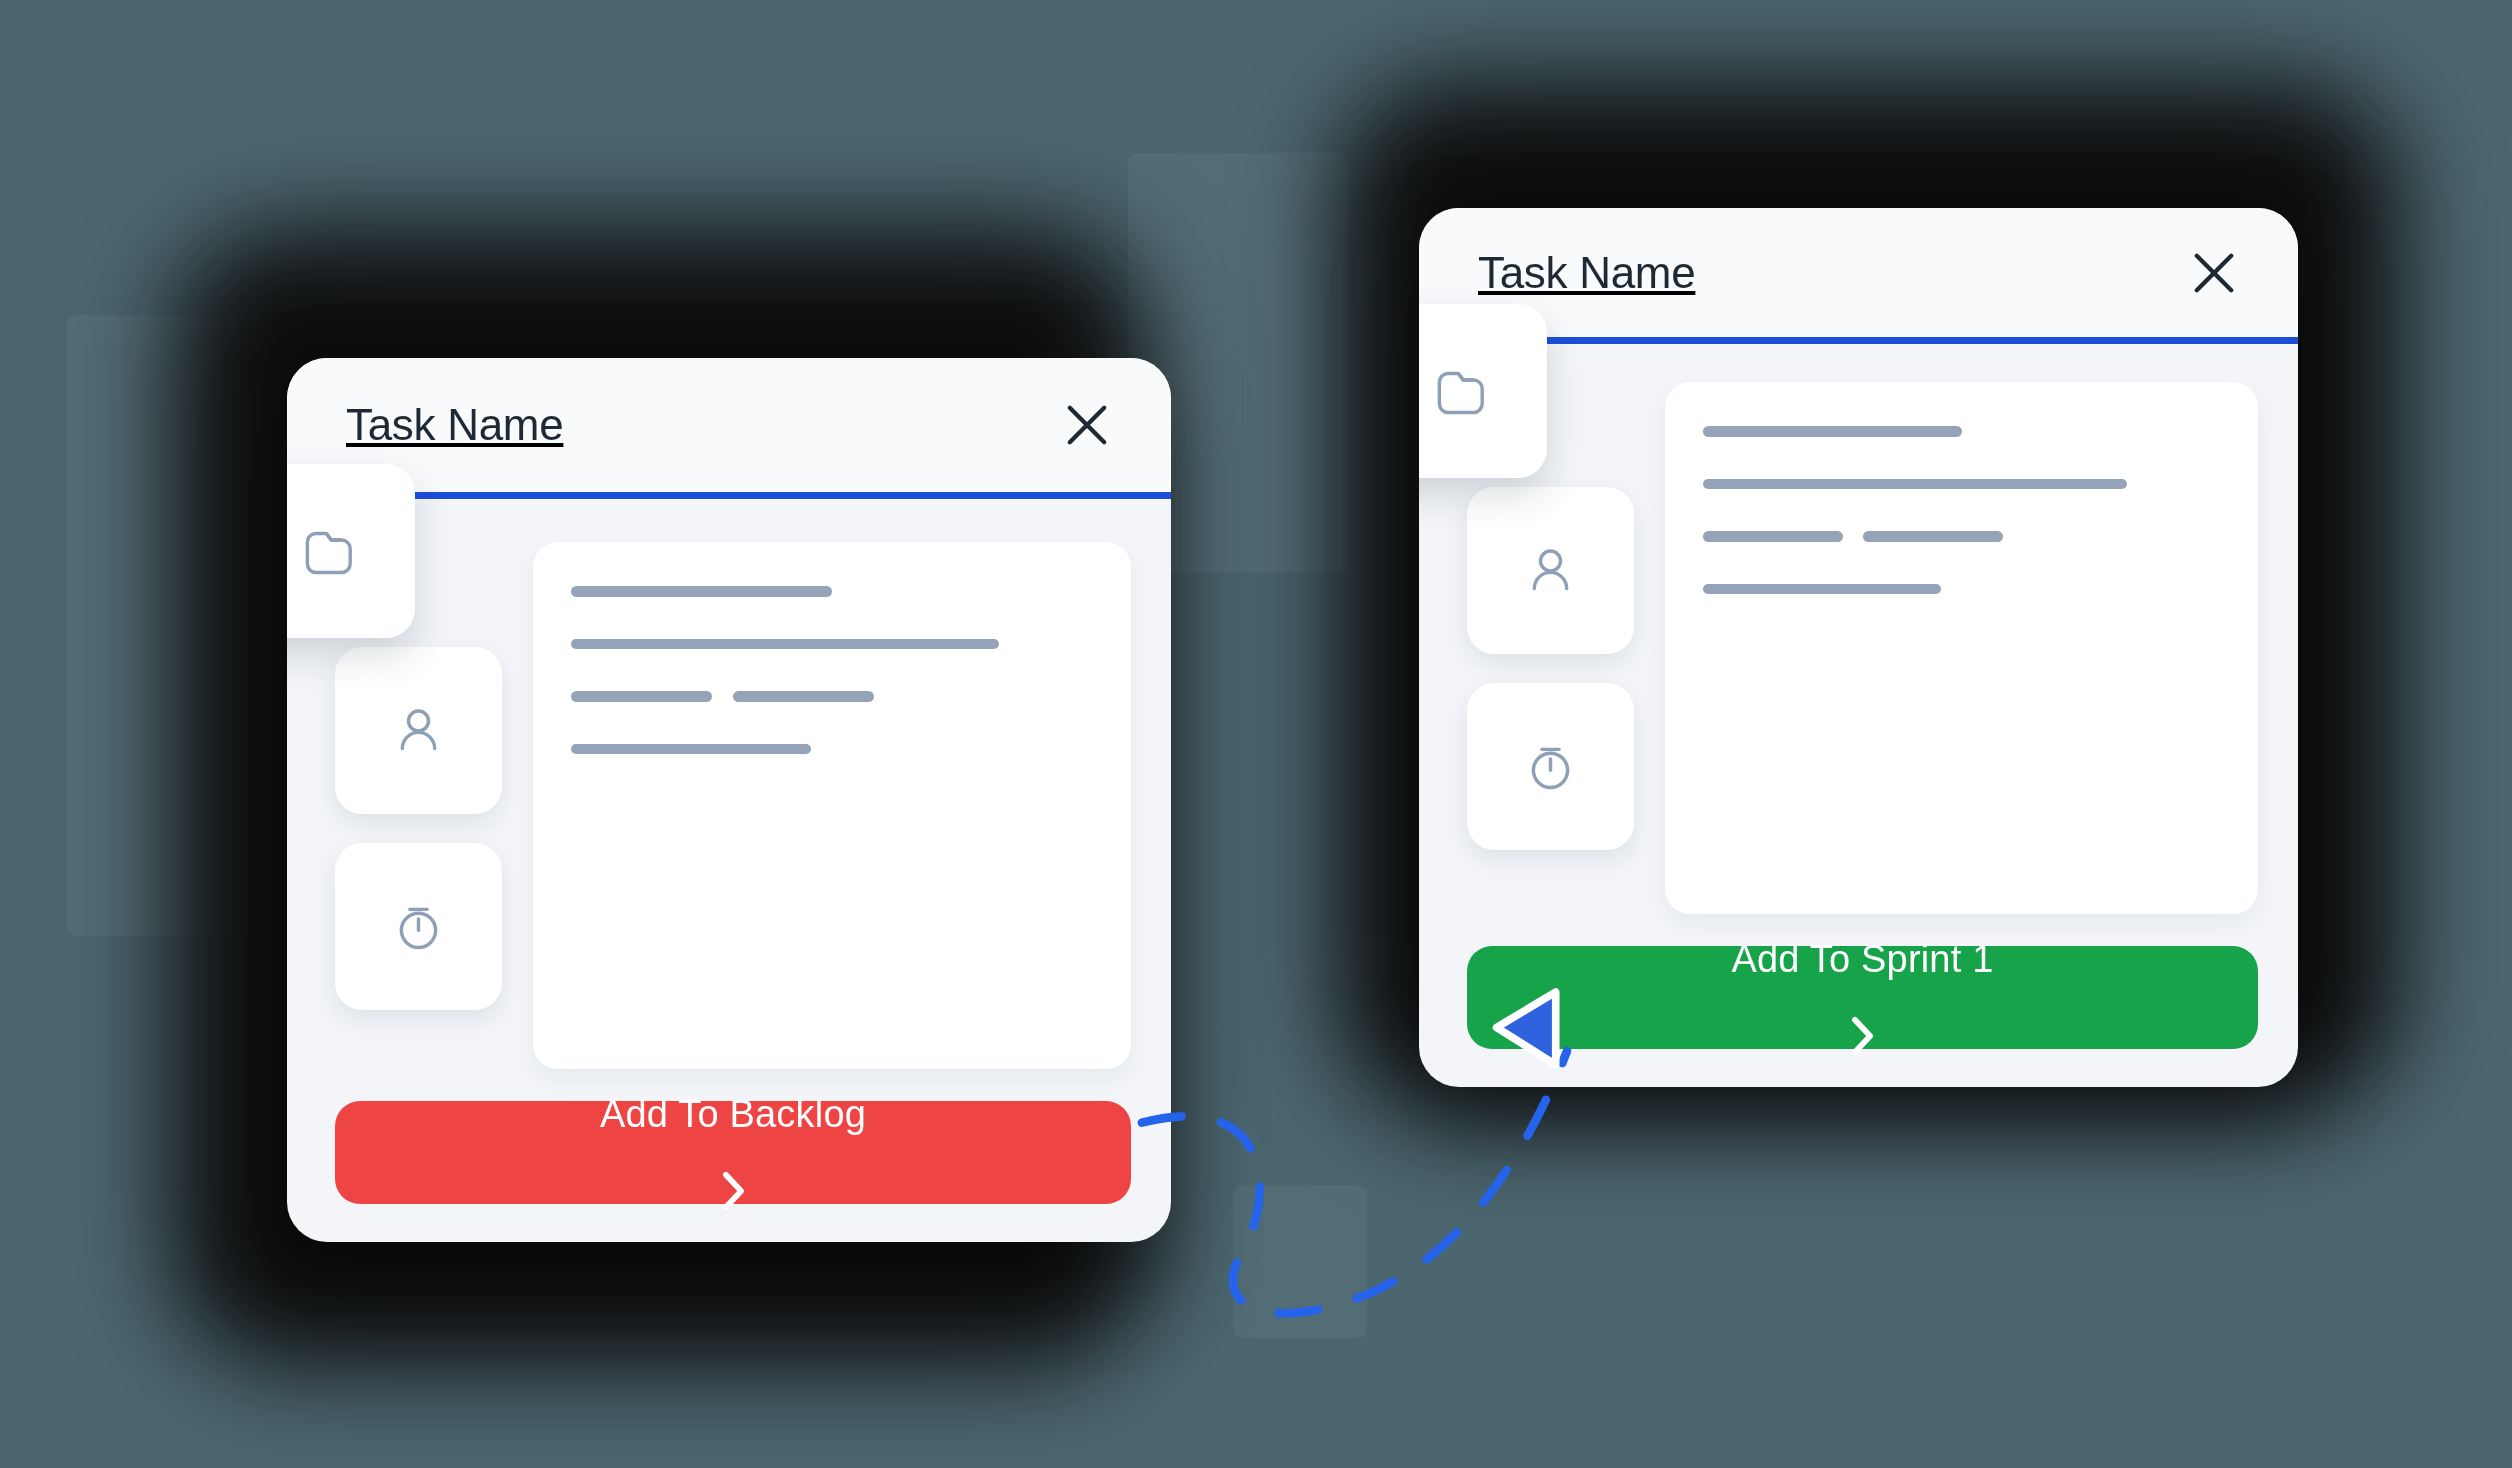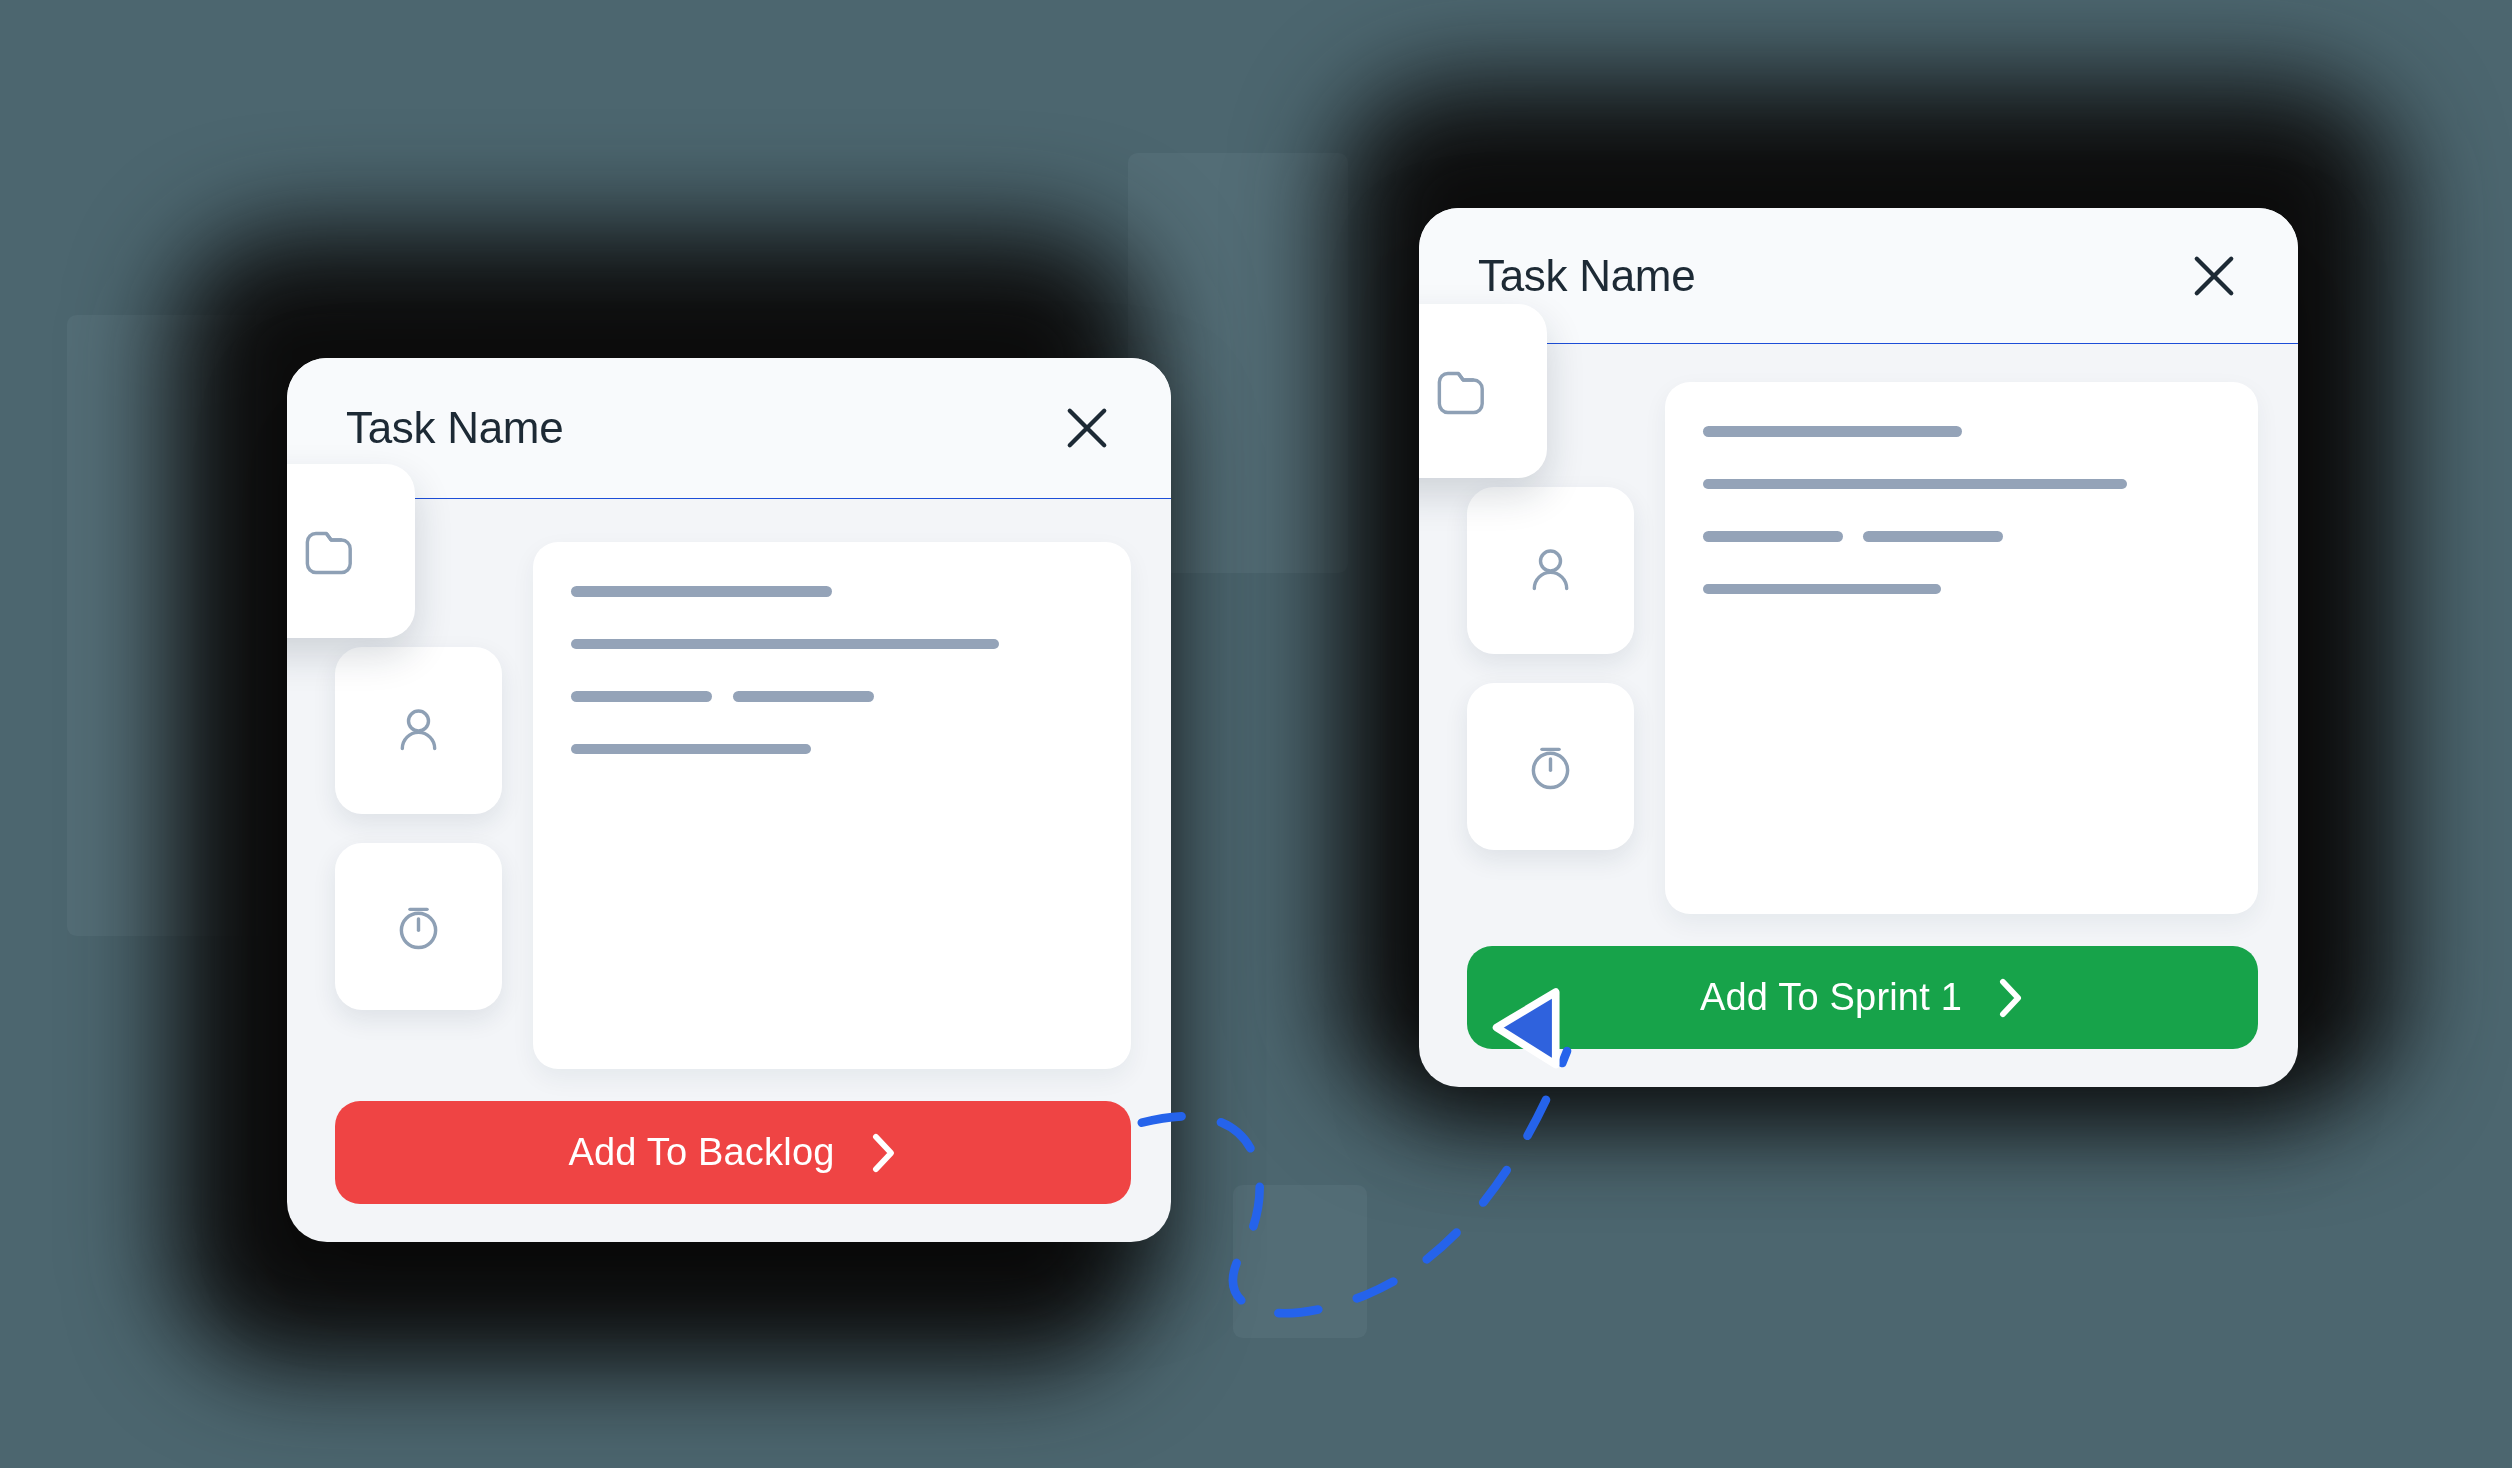--- a/index.html
+++ b/index.html
@@ -49,26 +49,27 @@
     background: #f3f5f8;
     overflow: hidden;
     box-shadow: 0 38px 86px rgba(0,0,0,0.35);
   }
   .card-left  { left: 287px;  top: 358px; width: 884px; height: 884px; }
   .card-right { left: 1419px; top: 208px; width: 879px; height: 879px; }
 
   .card-header {
     height: 141px;
     background: #f8fafc;
-    border-bottom: 1px solid #1d4ed8;
+    border-bottom: 7px solid #1d4ed8;
     display: flex;
     align-items: center;
     justify-content: space-between;
     padding: 0 55px 0 59px;
     box-sizing: border-box;
+    text-decoration: underline;
   }
   .card-right .card-header { height: 136px; }
 
   .card-title {
     font-size: 44px;
     font-weight: 400;
     color: #1d2a35;
     letter-spacing: -0.3px;
     line-height: 1;
   }
@@ -149,20 +150,21 @@
     border-radius: 25px;
     display: flex;
     align-items: center;
     justify-content: center;
     gap: 34px;
     cursor: pointer;
     color: #ffffff;
     font-size: 38px;
     letter-spacing: 0.2px;
     user-select: none;
+    flex-direction: column;
   }
   .cta-blue  { background: #ef4444; }
   .cta-green { background: #17a34a; }
   .cta .chev { display: flex; align-items: center; }
 
   
   #path-layer {
     position: absolute;
     inset: 0;
     pointer-events: none;

